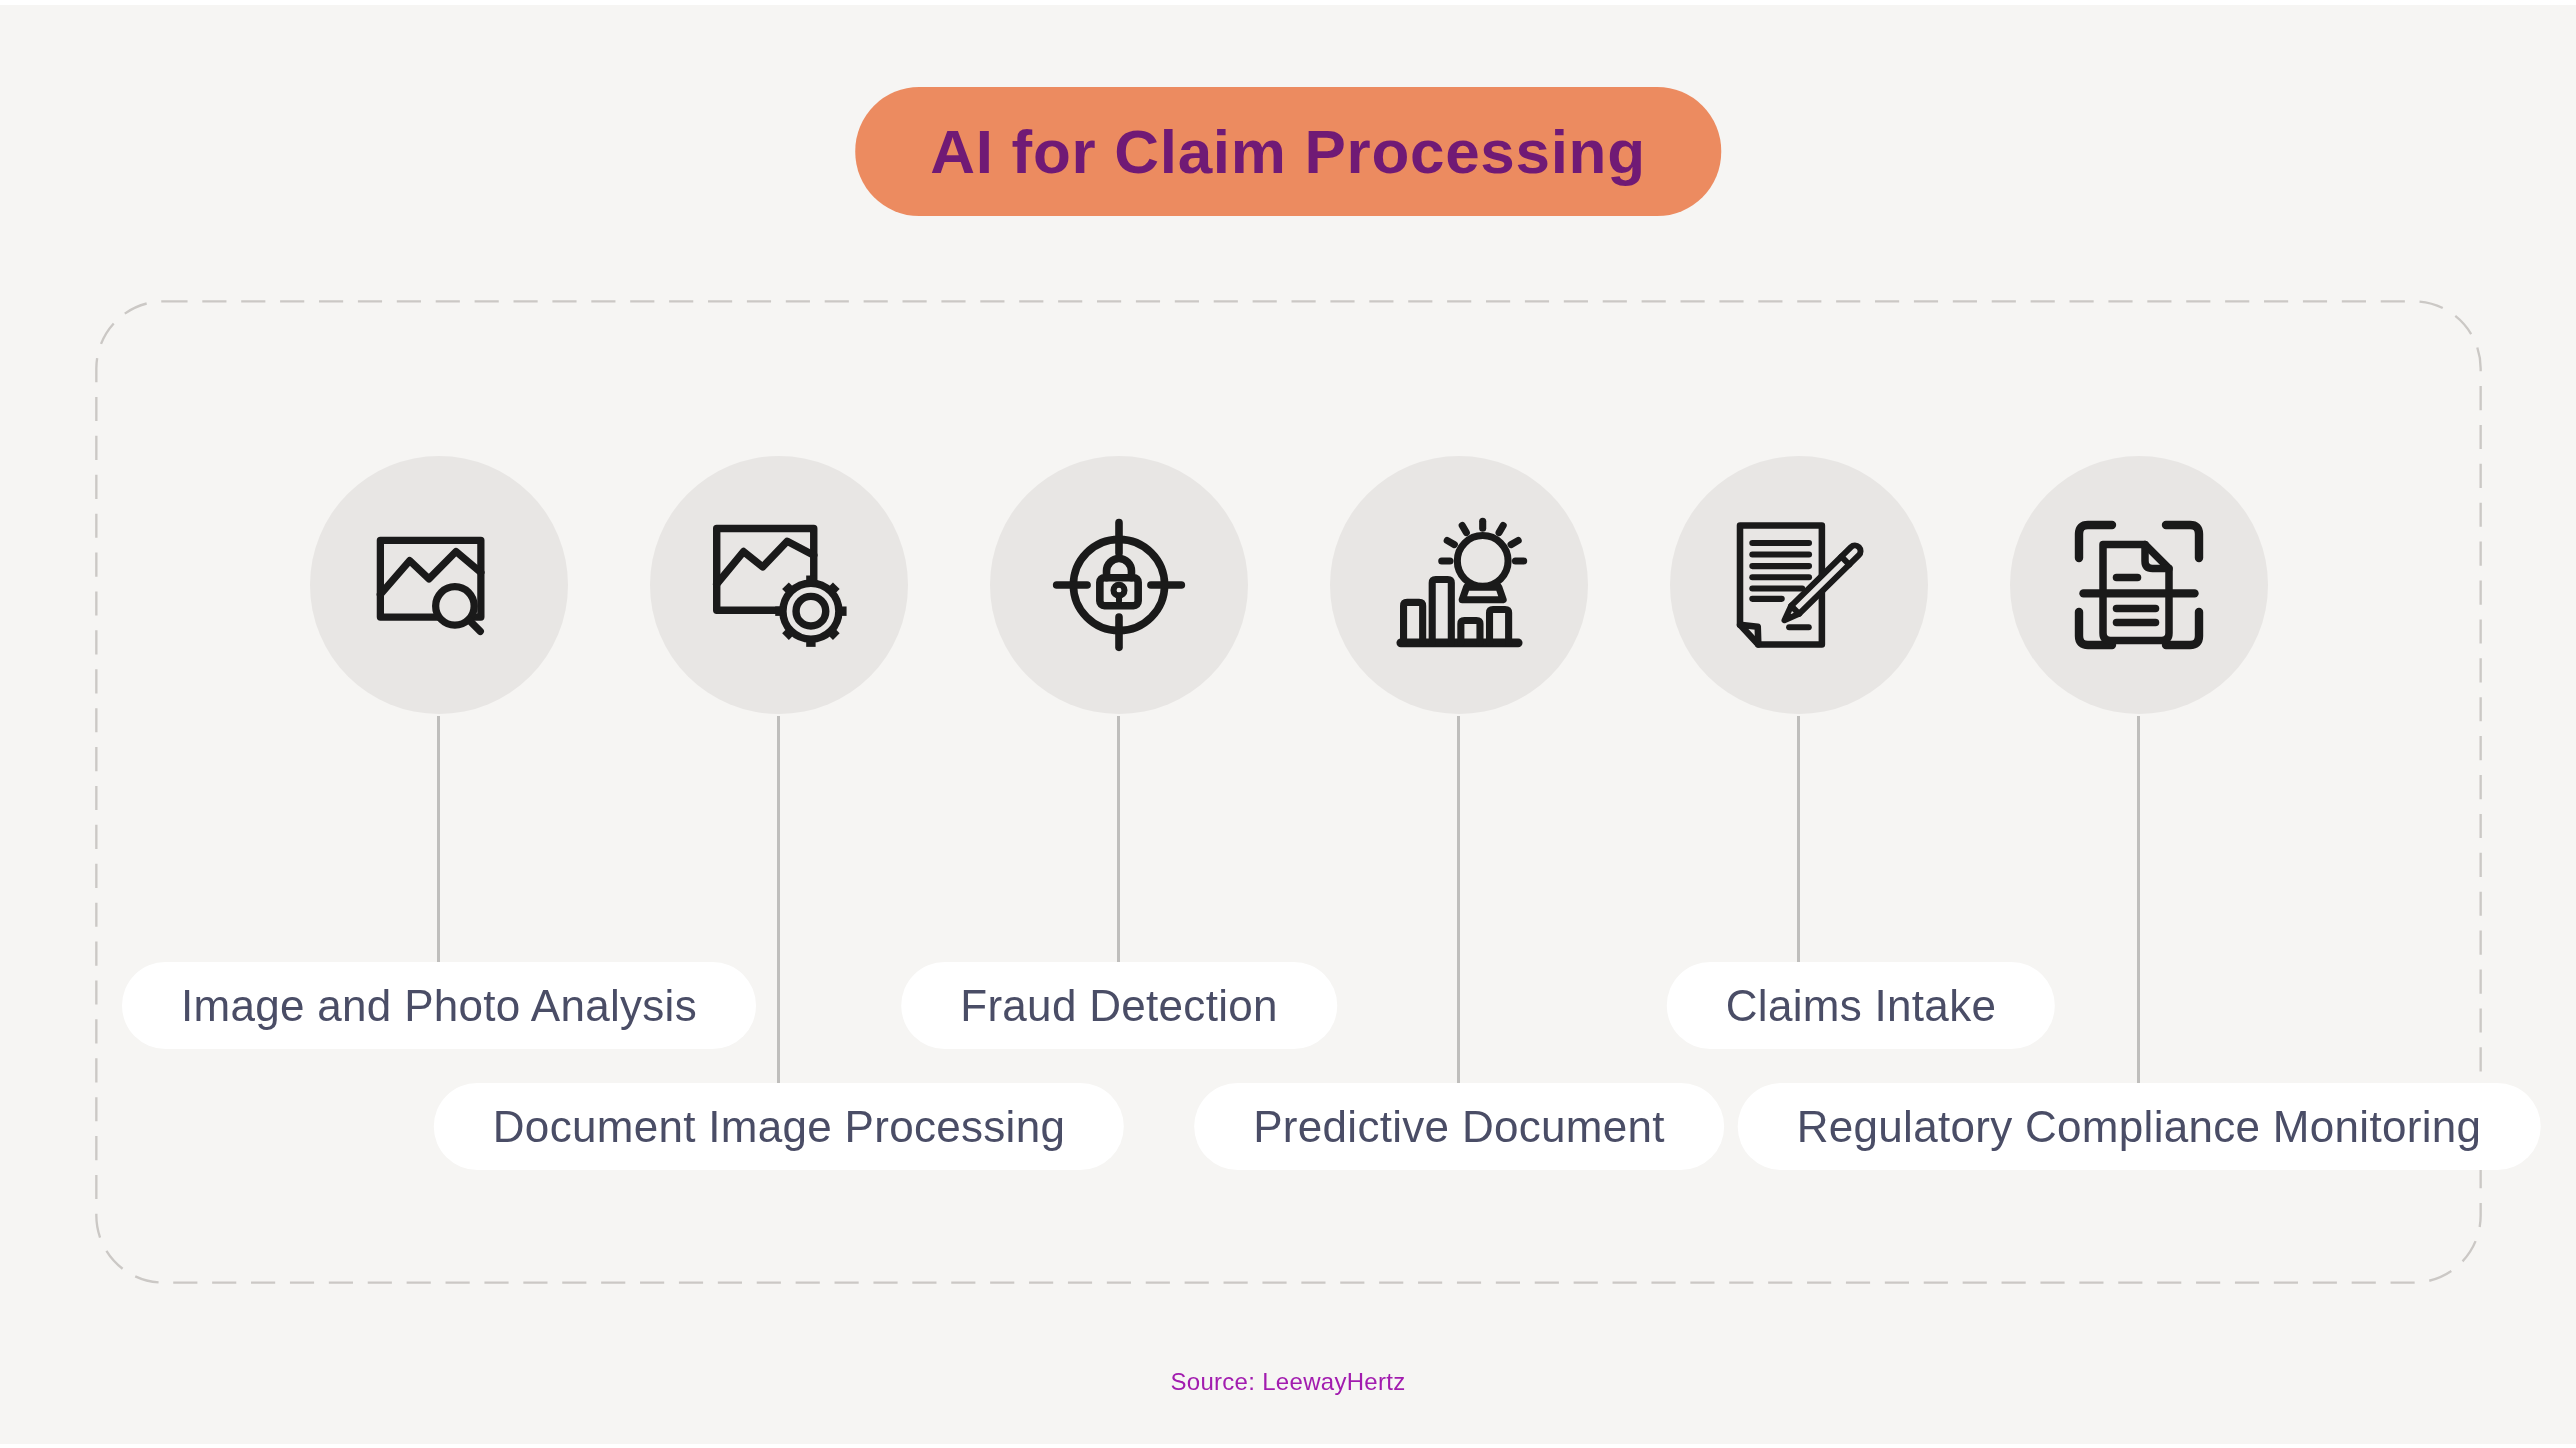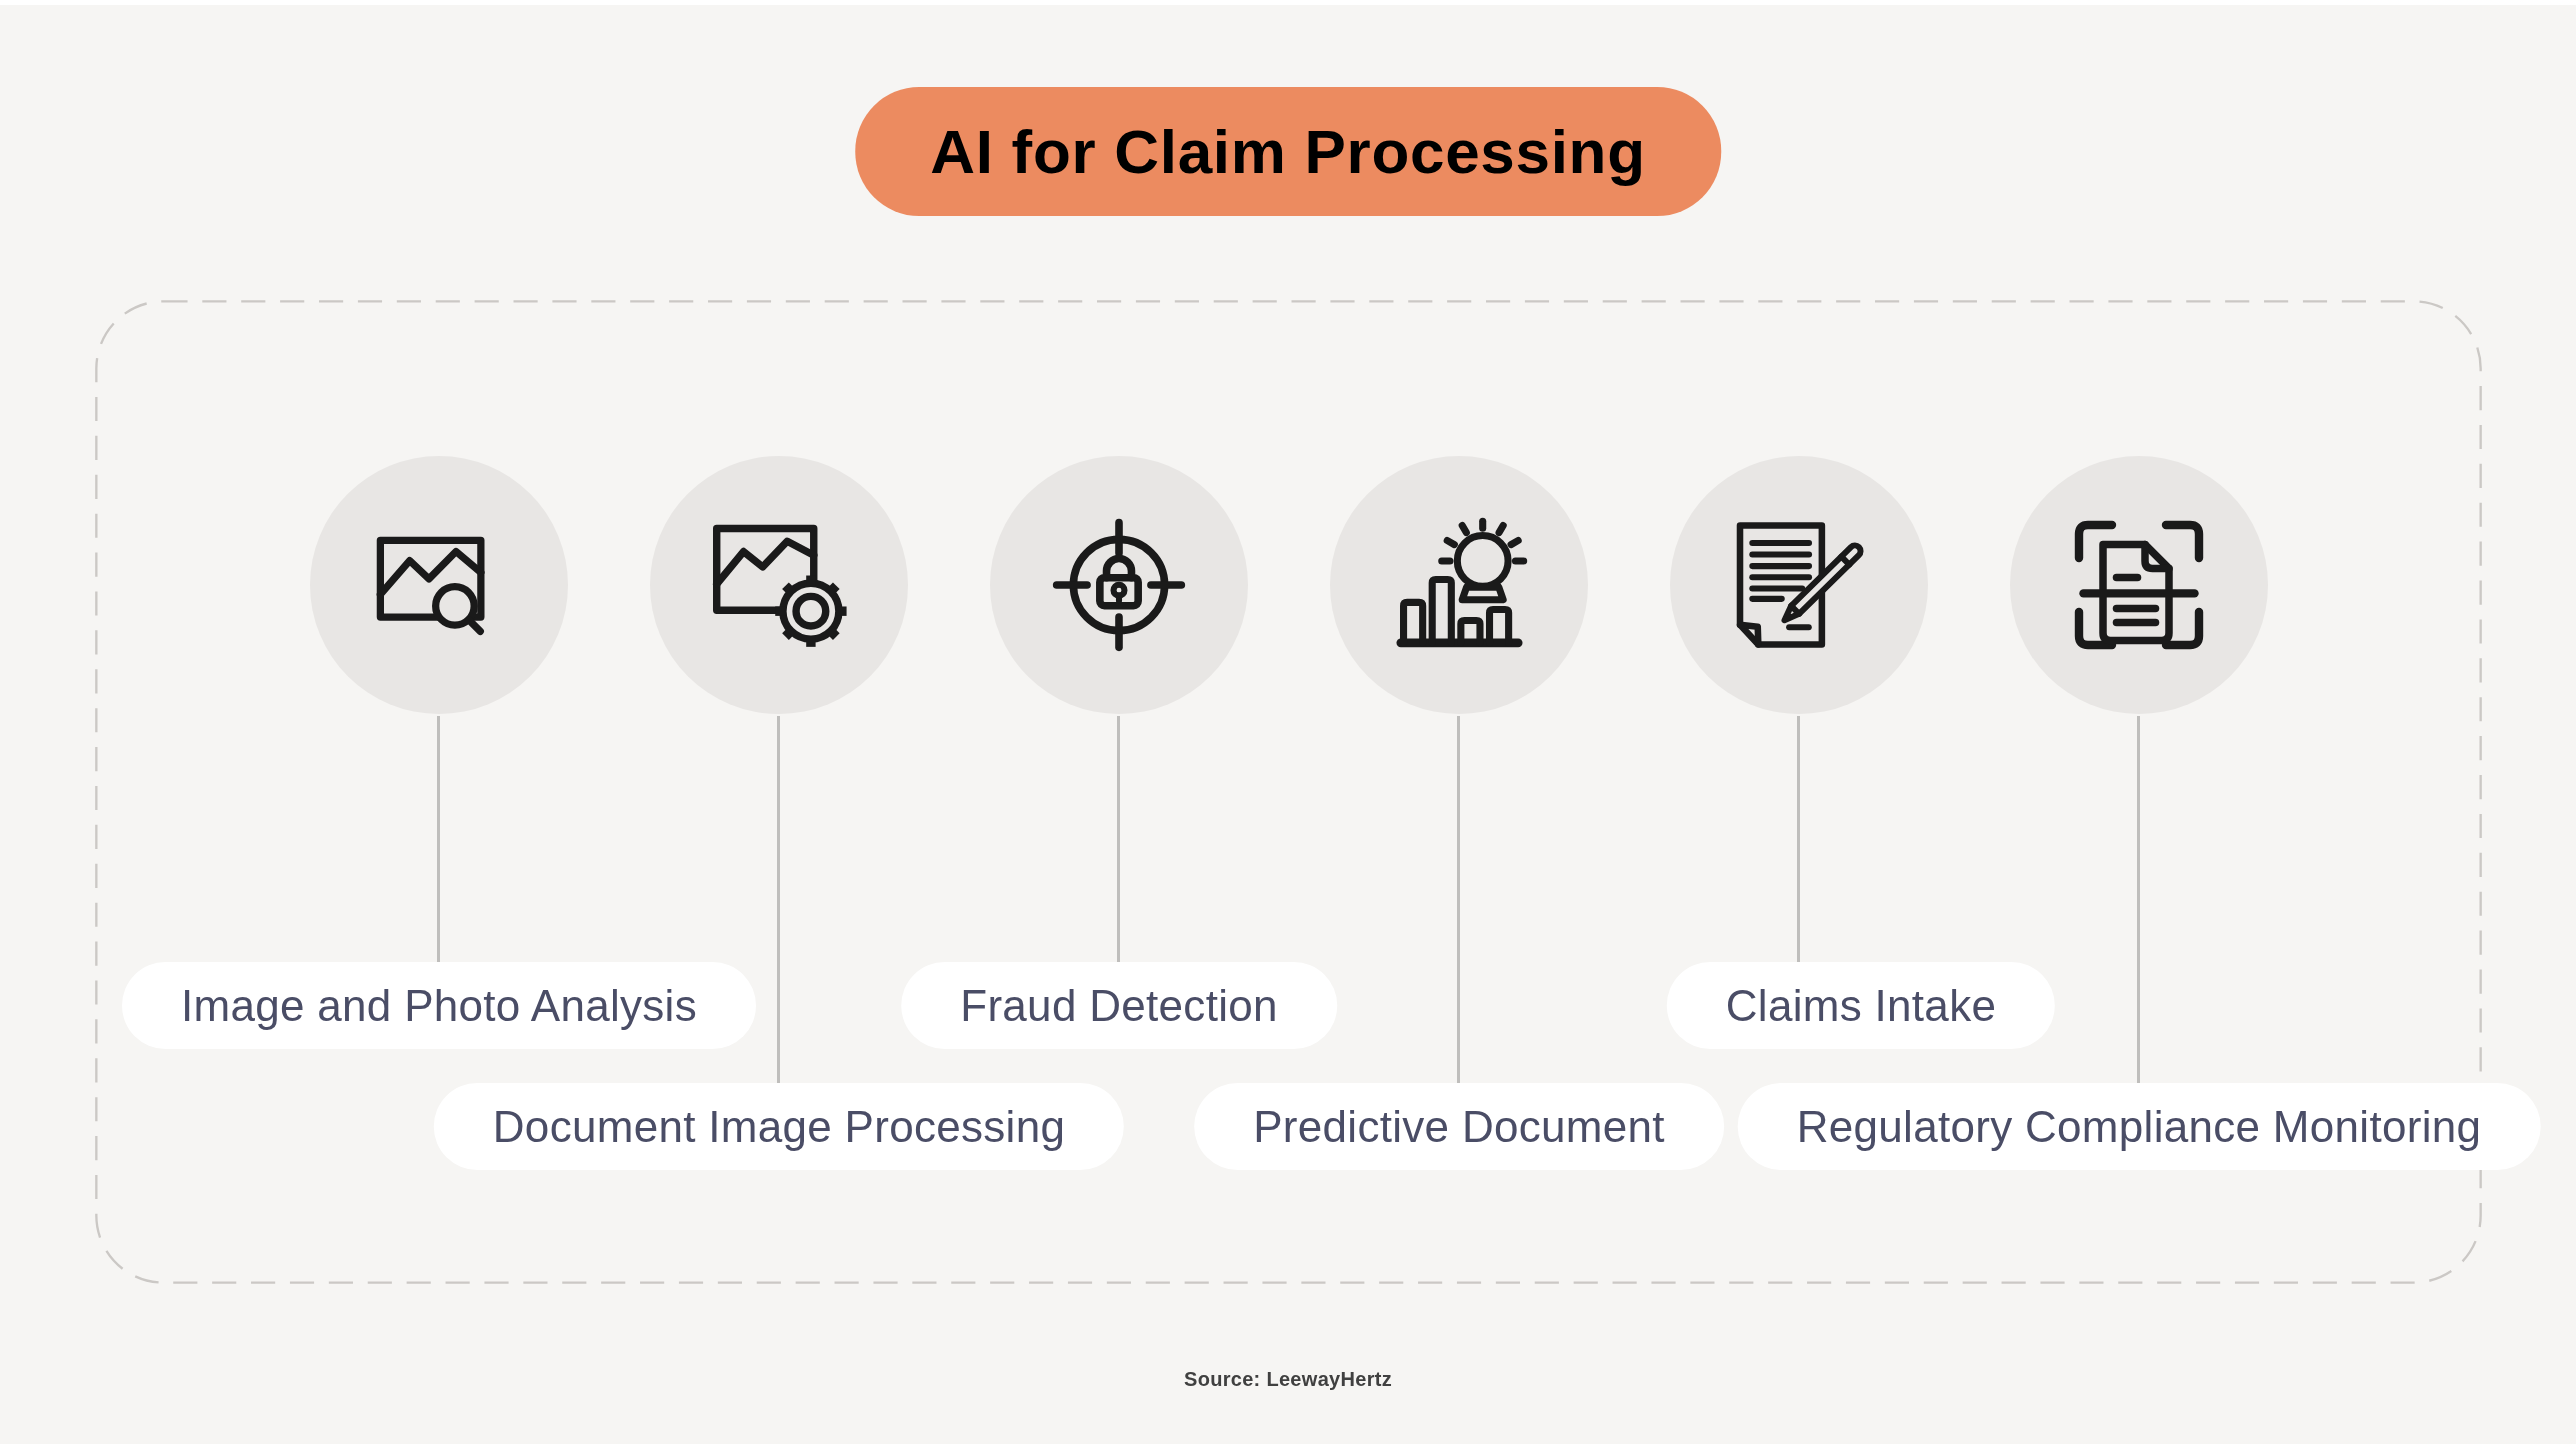--- a/index.html
+++ b/index.html
@@ -8,40 +8,40 @@
     background:#F6F5F3;
     font-family:"Liberation Sans","DejaVu Sans",sans-serif;
   }
   .edge-strip{position:absolute;left:0;width:100%;height:5.4px;background:#FFFFFF;}
   .edge-strip.top{top:0;}
   .edge-strip.bottom{bottom:0;}
   .title-pill{
     position:absolute;top:87px;left:50%;transform:translateX(-50%);
     height:129px;line-height:129px;border-radius:64px;background:#EC8B60;
     padding:0 75px;white-space:nowrap;
-    font-size:62px;font-weight:bold;color:#000000;letter-spacing:0.7px;text-align:center;
+    font-size:62px;font-weight:bold;color:#701a75;letter-spacing:0.7px;text-align:center;
   }
   .panel{position:absolute;left:95px;top:300px;}
   .circle{
     position:absolute;top:456px;width:258px;height:258px;border-radius:50%;
     background:#E8E6E4;display:flex;align-items:center;justify-content:center;
   }
   .circle svg{overflow:visible;display:block;}
   .connector{position:absolute;width:2.7px;background:#BFBEBC;}
   .pill{
     position:absolute;transform:translateX(-50%);
     height:87px;line-height:87px;border-radius:44px;background:#FFFFFF;
     padding:0 59px;white-space:nowrap;
     font-size:44px;font-weight:400;color:#4A4D66;letter-spacing:0.3px;text-align:center;
   }
   .pill.upper{top:962px;}
   .pill.lower{top:1083px;}
   .source{
     position:absolute;top:1368px;left:0;width:100%;text-align:center;
-    font-size:20px;color:#404040;letter-spacing:0.3px;font-weight:bold;
+    font-size:24px;color:#a21caf;letter-spacing:0.3px;
   }
 </style>
 </head>
 <body>
 
 <div class="stage">
 
   <div class="edge-strip top"></div>
 
   <div class="title-pill">

